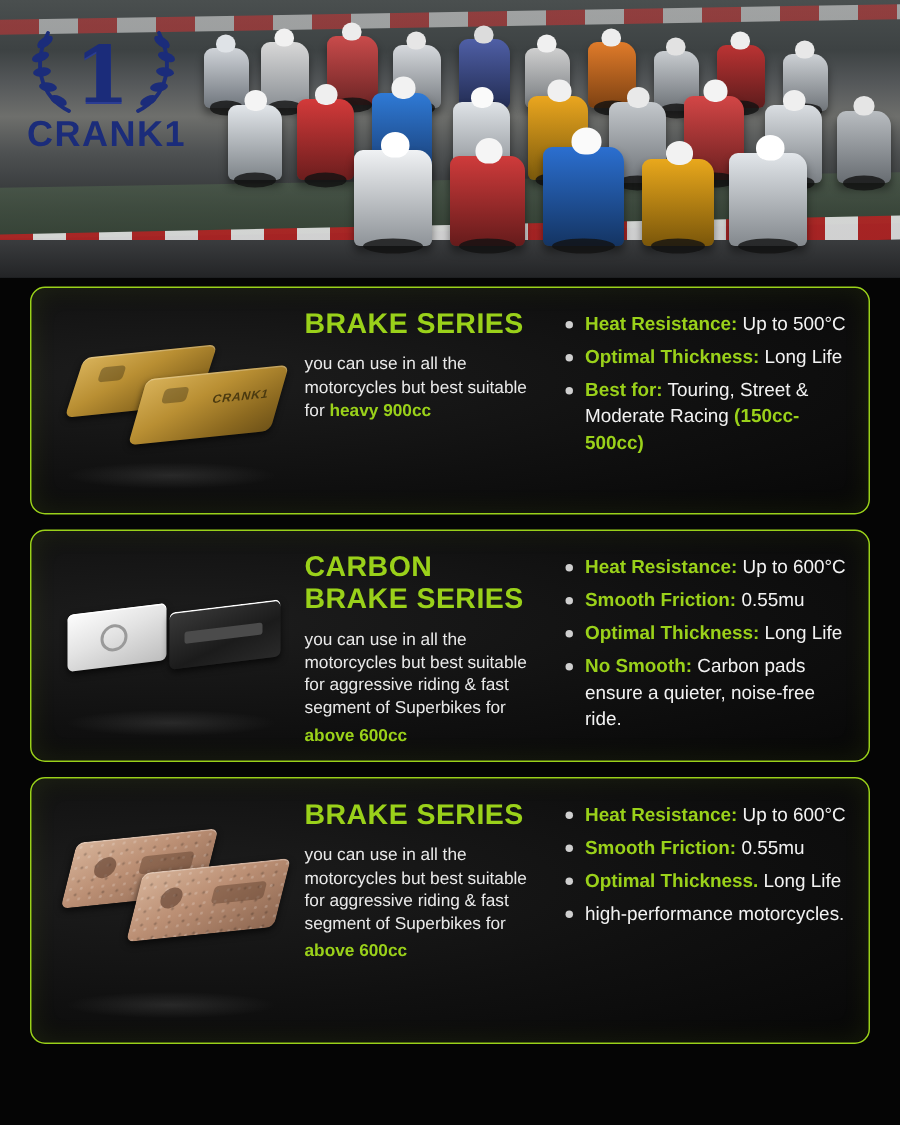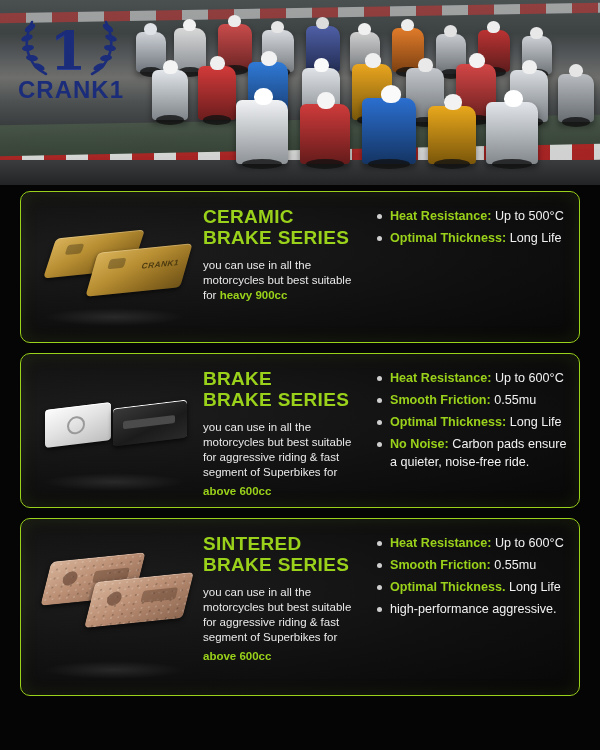--- a/index.html
+++ b/index.html
@@ -372,37 +372,40 @@
           <div class="gpad front">
             <div class="notch"></div>
             <div class="brand">CRANK1</div>
           </div>
           <div class="refl"></div>
         </div>
       </div>
 
       <div class="text-col">
         <div class="series-title">
-          <span>CERAMIC</span>
           <span class="l2">BRAKE SERIES</span>
         </div>
         <div class="blurb">
           <span>you can use in all the motorcycles but best suitable for </span><span class="hl">heavy 900cc</span>
         </div>
       </div>
 
       <div class="bullet-col">
         <ul class="bullets">
           <li>
             <span class="k">Heat Resistance:</span>
             <span>Up to 500°C</span>
           </li>
           <li>
             <span class="k">Optimal Thickness:</span>
             <span>Long Life</span>
+          </li>
+          <li>
+            <span class="k">Best for:</span>
+            <span>Touring, Street &amp; Moderate Racing </span><span class="cc">(150cc-500cc)</span>
           </li>
         </ul>
       </div>
     </div>
 
     <div class="card card-carbon">
       <div class="card-glow"></div>
 
       <div class="pad-col">
         <div class="pad-wrap">
@@ -411,21 +414,21 @@
           </div>
           <div class="cpad right">
             <div class="bar"></div>
           </div>
           <div class="refl"></div>
         </div>
       </div>
 
       <div class="text-col">
         <div class="series-title">
-          <span>BRAKE</span>
+          <span>CARBON</span>
           <span class="l2">BRAKE SERIES</span>
         </div>
         <div class="blurb">
           <span>you can use in all the motorcycles but best suitable for aggressive riding &amp; fast segment of Superbikes for </span><span class="hl hl-block">above 600cc</span>
         </div>
       </div>
 
       <div class="bullet-col">
         <ul class="bullets">
           <li>
@@ -434,21 +437,21 @@
           </li>
           <li>
             <span class="k">Smooth Friction:</span>
             <span>0.55mu</span>
           </li>
           <li>
             <span class="k">Optimal Thickness:</span>
             <span>Long Life</span>
           </li>
           <li>
-            <span class="k">No Noise:</span>
+            <span class="k">No Smooth:</span>
             <span>Carbon pads ensure a quieter, noise-free ride.</span>
           </li>
         </ul>
       </div>
     </div>
 
     <div class="card card-sintered">
       <div class="card-glow"></div>
 
       <div class="pad-col">
@@ -462,21 +465,20 @@
             <div class="speckle"></div>
             <div class="hole"></div>
             <div class="slot"></div>
           </div>
           <div class="refl"></div>
         </div>
       </div>
 
       <div class="text-col">
         <div class="series-title">
-          <span>SINTERED</span>
           <span class="l2">BRAKE SERIES</span>
         </div>
         <div class="blurb">
           <span>you can use in all the motorcycles but best suitable for aggressive riding &amp; fast segment of Superbikes for </span><span class="hl hl-block">above 600cc</span>
         </div>
       </div>
 
       <div class="bullet-col">
         <ul class="bullets">
           <li>
@@ -485,20 +487,20 @@
           </li>
           <li>
             <span class="k">Smooth Friction:</span>
             <span>0.55mu</span>
           </li>
           <li>
             <span class="k">Optimal Thickness.</span>
             <span>Long Life</span>
           </li>
           <li>
-            <span>high-performance aggressive.</span>
+            <span>high-performance motorcycles.</span>
           </li>
         </ul>
       </div>
     </div>
 
   </div>
 </div>
 
 </body></html>

